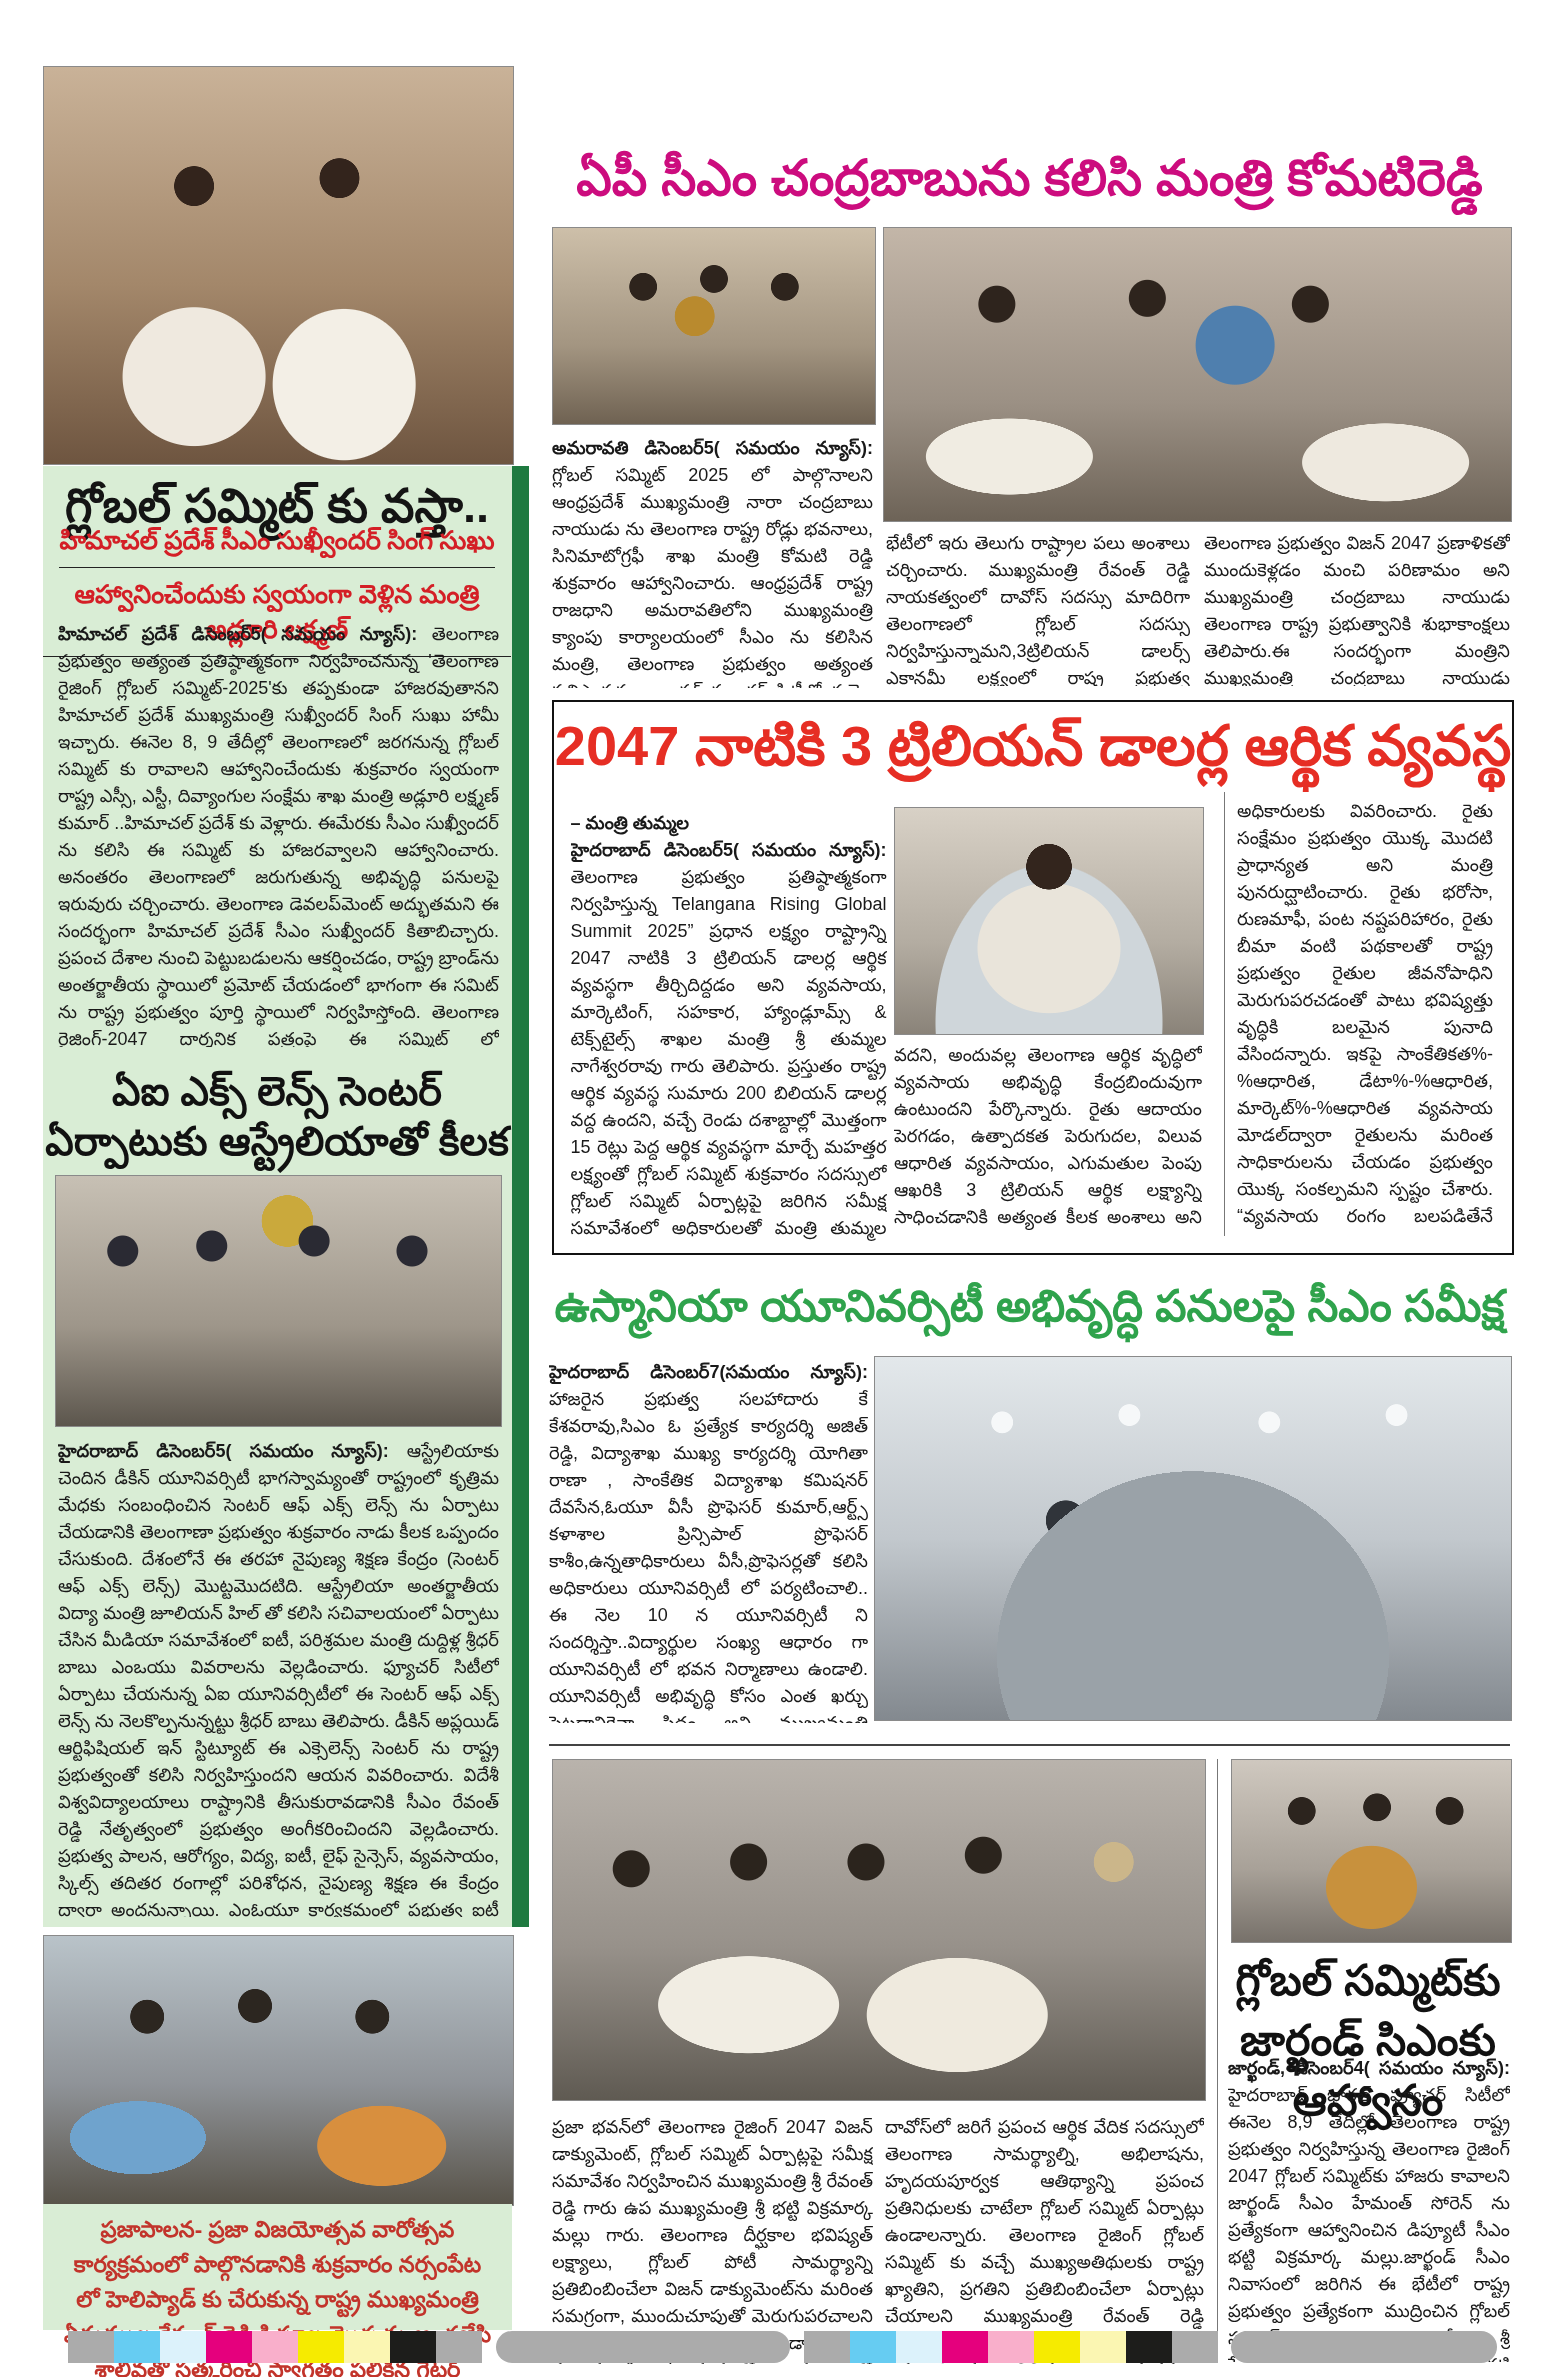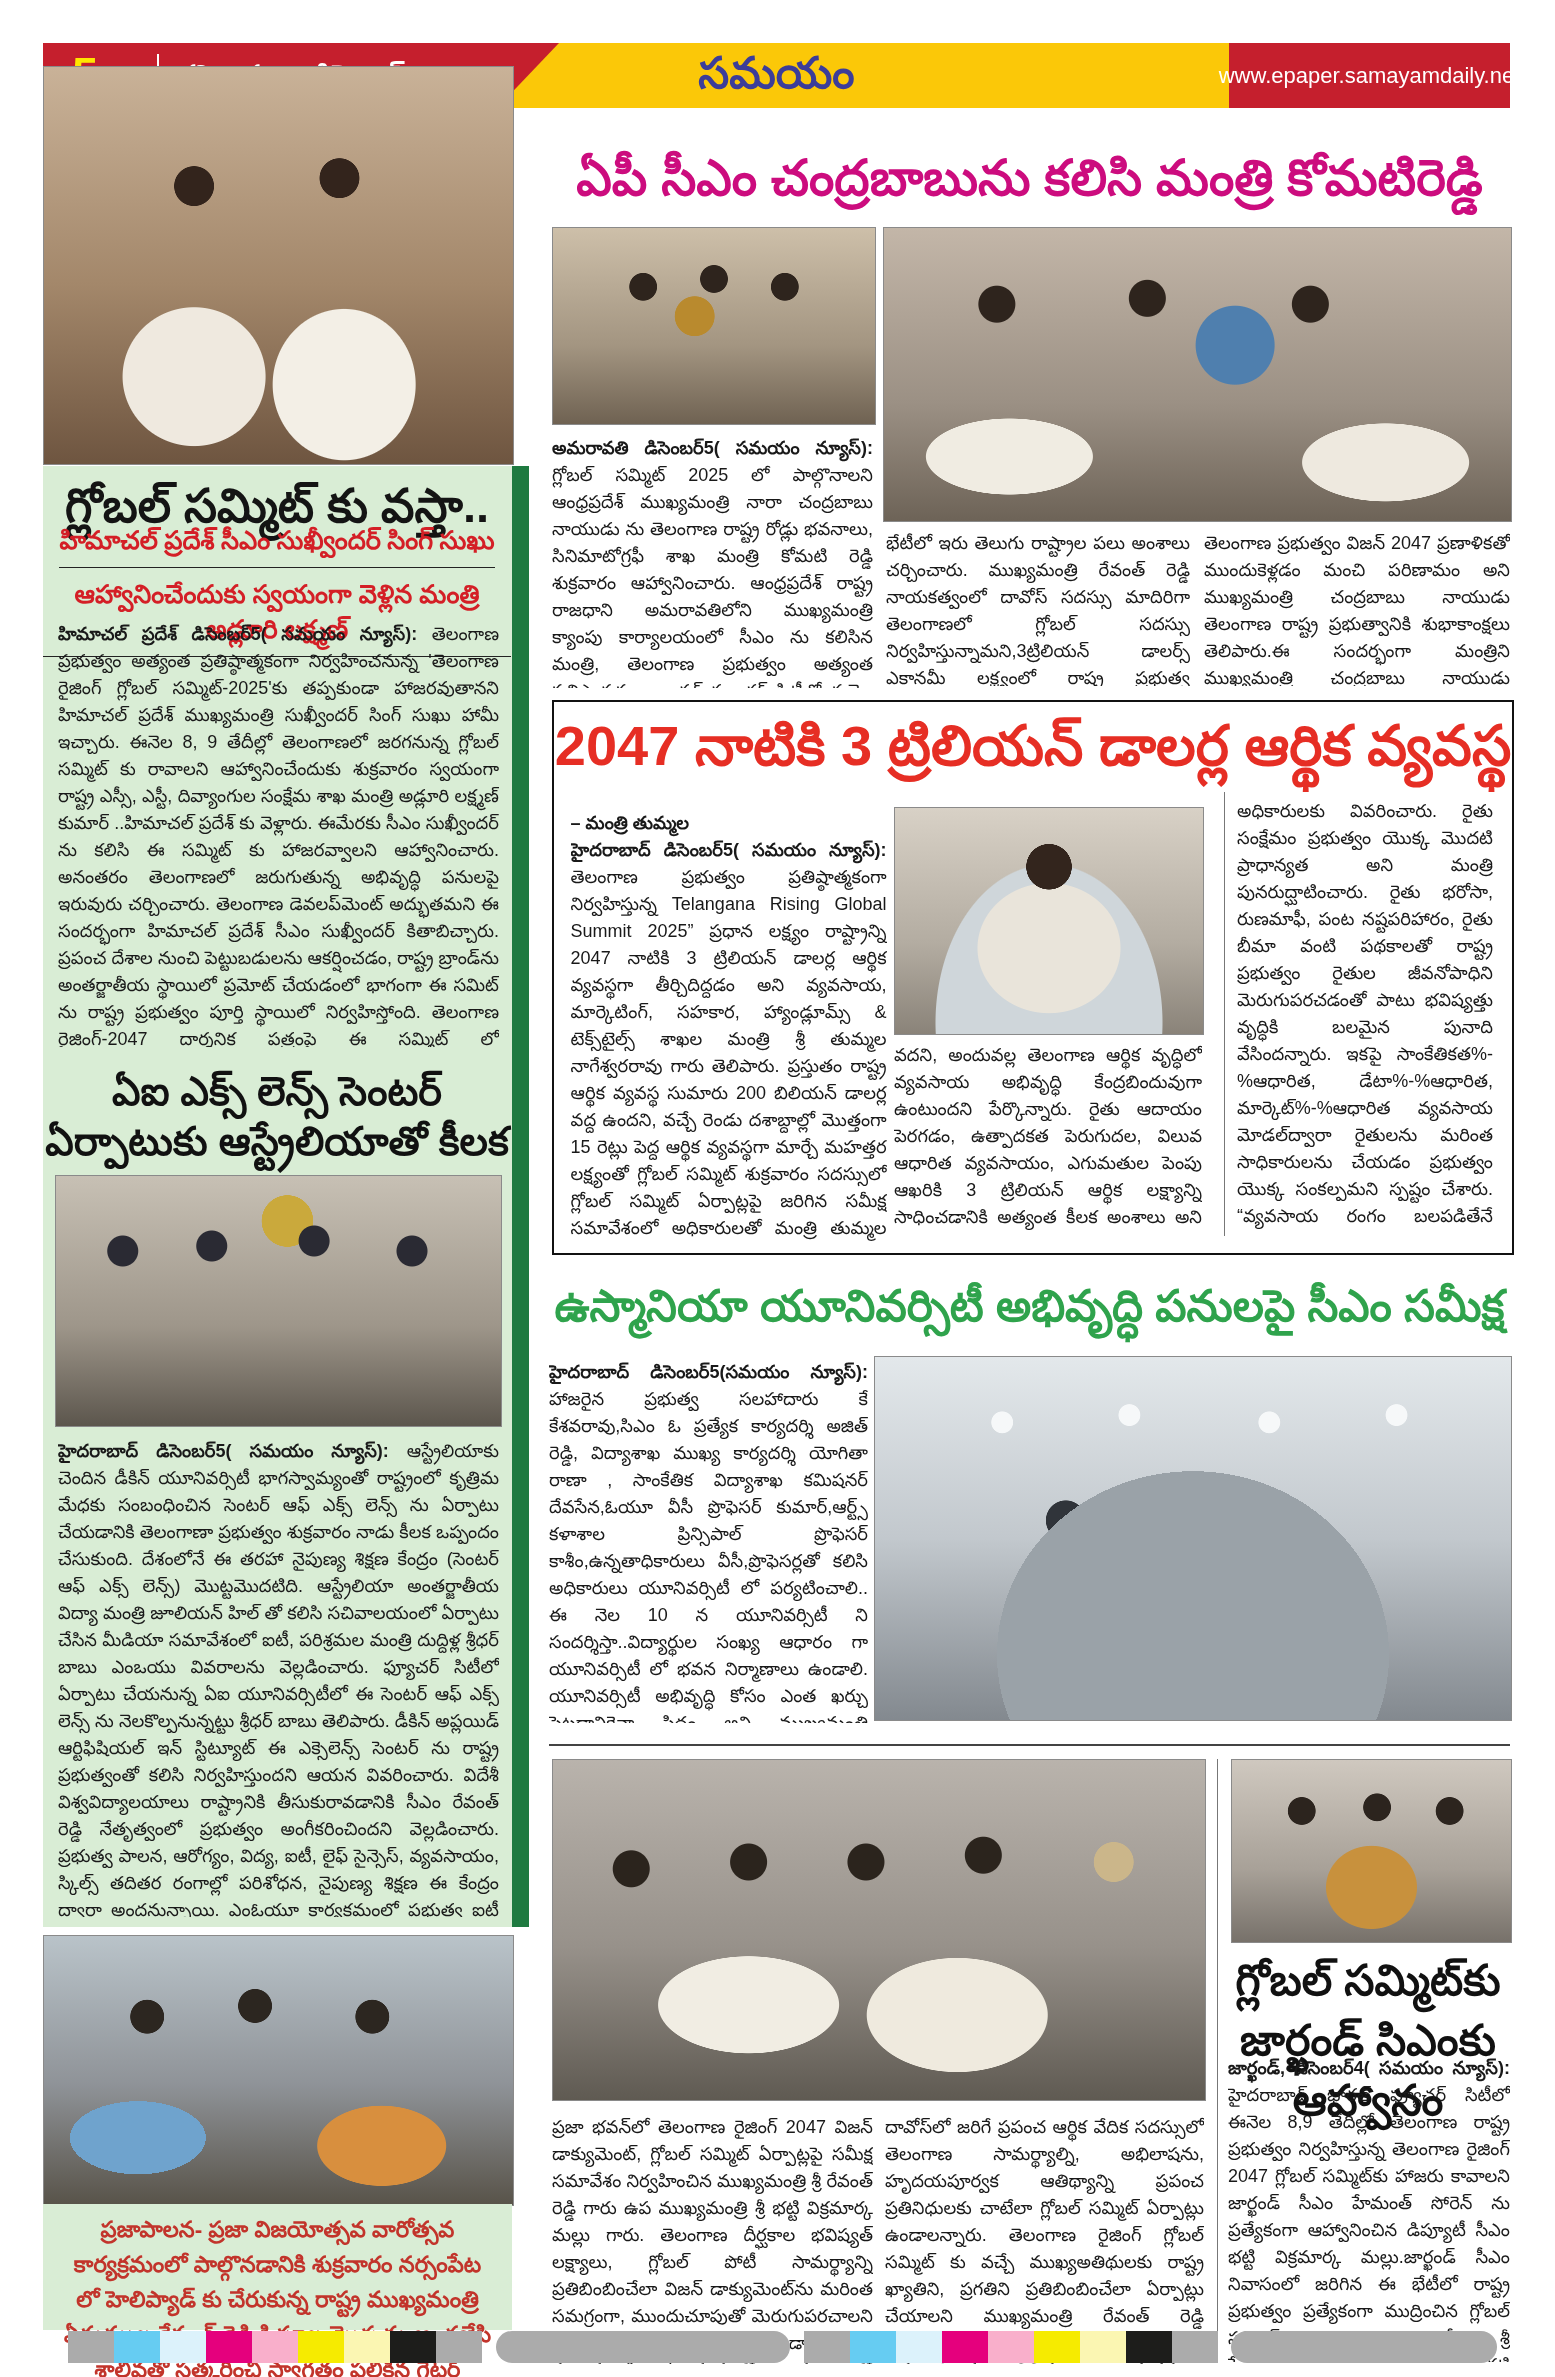--- a/index.html
+++ b/index.html
@@ -45,28 +45,20 @@
   .swatch{width:46px;height:32px;}
   .graybar{height:32px;background:#ABABAB;border-radius:16px;}
   .gb1{width:301px;margin:0 13.5px;}
   .gb2{width:271px;margin-left:13.5px;}
 </style>
 </head>
 <body>
 
 <div id="page">
 
-  <div id="hdr" class="abs">
-    <div id="hdr-red" class="abs"></div>
-    <div id="pgnum" class="abs">5</div>
-    <div id="hdr-line" class="abs"></div>
-    <div id="hdr-date" class="abs">శనివారం, 6 డిసెంబర్ 2025</div>
-    <div id="masthead" class="abs">సమయం</div>
-    <div id="urlbox" class="abs">www.epaper.samayamdaily.net</div>
-  </div>
 
   <div class="abs photo" style="left:43px;top:66px;width:469px;height:397px;background:
        radial-gradient(circle at 32% 30%, #33241c 0 19.6px, transparent 20.3px),
        radial-gradient(circle at 63% 28%, #33241c 0 19.6px, transparent 20.3px),
        radial-gradient(ellipse at 32% 78%, #efe9df 0 71px, transparent 72px),
        radial-gradient(ellipse at 64% 80%, #f3efe6 0 71px, transparent 72px),
        linear-gradient(180deg,#c9b298 0%,#a3876a 55%,#6e5540 100%);"></div>
 
   <div id="greenbox" class="abs">
     <div id="greenstrip" class="abs"></div>
@@ -152,21 +144,21 @@
     <p class="abs body-t just clip" style="left:340px;top:340px;width:308px;height:194px;margin:0;">వదని, అందువల్ల తెలంగాణ ఆర్థిక వృద్ధిలో వ్యవసాయ అభివృద్ధి కేంద్రబిందువుగా ఉంటుందని పేర్కొన్నారు. రైతు ఆదాయం పెరగడం, ఉత్పాదకత పెరుగుదల, విలువ ఆధారిత వ్యవసాయం, ఎగుమతుల పెంపు ఆఖరికి 3 ట్రిలియన్ ఆర్థిక లక్ష్యాన్ని సాధించడానికి అత్యంత కీలక అంశాలు అని మంత్రి తుమ్మల గారు % శాతం..17 శాతం వరకు వాటా కలిగి ఉ</p>
 
     <div class="abs vrule" style="left:670px;top:90px;height:444px;"></div>
 
     <p class="abs body-t just clip" style="left:683px;top:96px;width:256px;height:438px;margin:0;">అధికారులకు వివరించారు. రైతు సంక్షేమం ప్రభుత్వం యొక్క మొదటి ప్రాధాన్యత అని మంత్రి పునరుద్ఘాటించారు. రైతు భరోసా, రుణమాఫీ, పంట నష్టపరిహారం, రైతు బీమా వంటి పథకాలతో రాష్ట్ర ప్రభుత్వం రైతుల జీవనోపాధిని మెరుగుపరచడంతో పాటు భవిష్యత్తు వృద్ధికి బలమైన పునాది వేసిందన్నారు. ఇకపై సాంకేతికత%-%ఆధారిత, డేటా%-%ఆధారిత, మార్కెట్%-%ఆధారిత వ్యవసాయ మోడల్‌ద్వారా రైతులను మరింత సాధికారులను చేయడం ప్రభుత్వం యొక్క సంకల్పమని స్పష్టం చేశారు. “వ్యవసాయ రంగం బలపడితేనే తెలంగాణ ఆర్థిక వ్యవస్థ బలపడుతుంది. రైతు శ్రమే రాష్ట్ర అభివృద్ధికి మూలం. 2047 నాటికి తెలంగాణను 3 ట్రిలియన్ ఆర్థిక వ్యవస్థగా మార్చే మహా లక్ష్యంలో, వ్యవసాయం అత్యంత కీలకమైన అంశంగా ఉంటుందని” అని మంత్రి శ్రీ తుమ్మల గారు పేర్కొన్నారు. ఈ గ్లోబల్ సమిట్ లో వ్యవసాయం, గ్రామీణాభివృద్ధి%-%సంబంధిత అంశాలకు ప్రత్యేక ప్రాధాన్యం లభించనుంది. సమావేశంలో వ్యవసాయశాఖ సెక్రటరీ మోహన్, డైరెక్టర్ గోపి, ఉద్యాన శాఖ అధికారులు, మార్కెటింగ్ డైరెక్టర్ లక్ష్మీబాయి గారు పాల్గొన్నారు.</p>
   </div>
 
   <div id="h-osm" class="abs">ఉస్మానియా యూనివర్సిటీ అభివృద్ధి పనులపై సీఎం సమీక్ష</div>
 
   <p class="abs body-t just clip" style="left:549px;top:1359px;width:319px;height:364px;margin:0;">
-    <span class="dl">హైదరాబాద్ డిసెంబర్5(సమయం న్యూస్):</span>
+    <span class="dl">హైదరాబాద్ డిసెంబర్7(సమయం న్యూస్):</span>
     <span>హాజరైన ప్రభుత్వ సలహాదారు కే కేశవరావు,సిఎం ఓ ప్రత్యేక కార్యదర్శి అజిత్ రెడ్డి, విద్యాశాఖ ముఖ్య కార్యదర్శి యోగితా రాణా , సాంకేతిక విద్యాశాఖ కమిషనర్ దేవసేన,ఓయూ వీసీ ప్రొఫెసర్ కుమార్,ఆర్ట్స్ కళాశాల ప్రిన్సిపాల్ ప్రొఫెసర్ కాశీం,ఉన్నతాధికారులు వీసీ,ప్రొఫెసర్లతో కలిసి అధికారులు యూనివర్సిటీ లో పర్యటించాలి.. ఈ నెల 10 న యూనివర్సిటీ ని సందర్శిస్తా..విద్యార్థుల సంఖ్య ఆధారం గా యూనివర్సిటీ లో భవన నిర్మాణాలు ఉండాలి. యూనివర్సిటీ అభివృద్ధి కోసం ఎంత ఖర్చు పెట్టడానికైనా సిద్ధం అని ముఖ్యమంత్రి తెలిపారు. కొత్త భవన నిర్మాణాల పైన దృష్టి పెట్టాలి.. విద్యార్థుల అభిప్రాయాలు తీసుకోవాలి..విద్యార్థుల అభిప్రాయాలను పరిగణనలోకి తీసుకుని డిసెంబర్ 31 న పూర్తి ప్రణాళిక ను ప్రకటించాలి..బెస్ట్ యూనివర్సిటీ గా ఉస్మానియా ను తీర్చిదిద్దాలి.. ప్రపంచంతో పోటీపడేలా యూనివర్సిటీ విద్యార్థులను తీర్చిదిద్దాలి..యూనివర్సిటీ అధ్యాపకులను విదేశాలకు పంపి శిక్షణ ఇవ్వాలి.</span>
   </p>
 
   <div class="abs photo" style="left:874px;top:1356px;width:636px;height:363px;background:
        radial-gradient(circle at 20% 18%, #f6f8f9 0 10.5px, transparent 11.3px),
        radial-gradient(circle at 40% 16%, #f6f8f9 0 10.5px, transparent 11.3px),
        radial-gradient(circle at 62% 18%, #f6f8f9 0 10.5px, transparent 11.3px),
        radial-gradient(circle at 82% 16%, #f6f8f9 0 10.5px, transparent 11.3px),
        radial-gradient(ellipse at 50% 82%, #9aa2a8 0 196px, transparent 196px),
        radial-gradient(circle at 30% 45%, #30343a 0 19.6px, transparent 20.3px),

